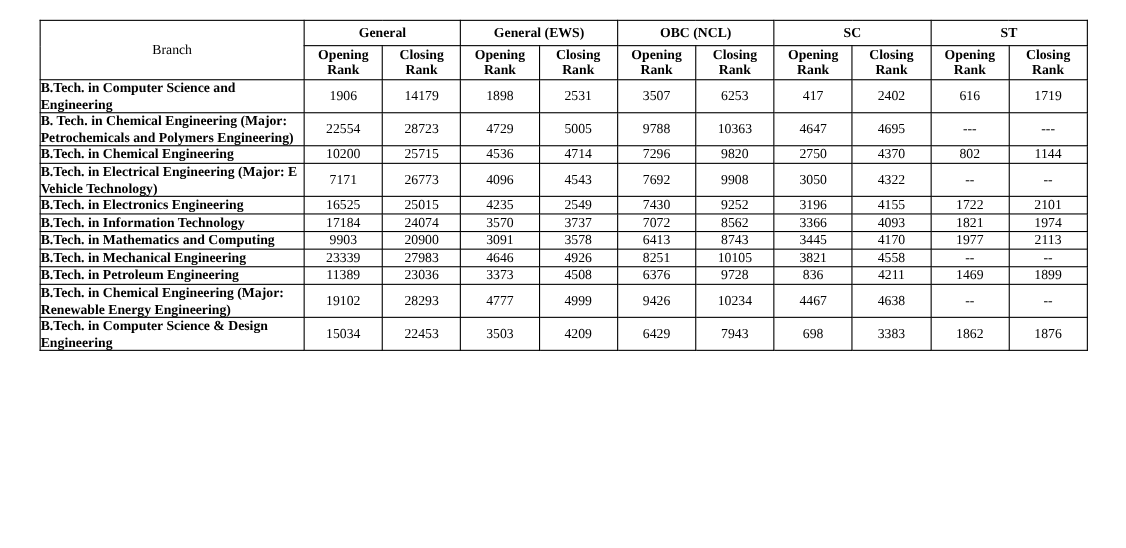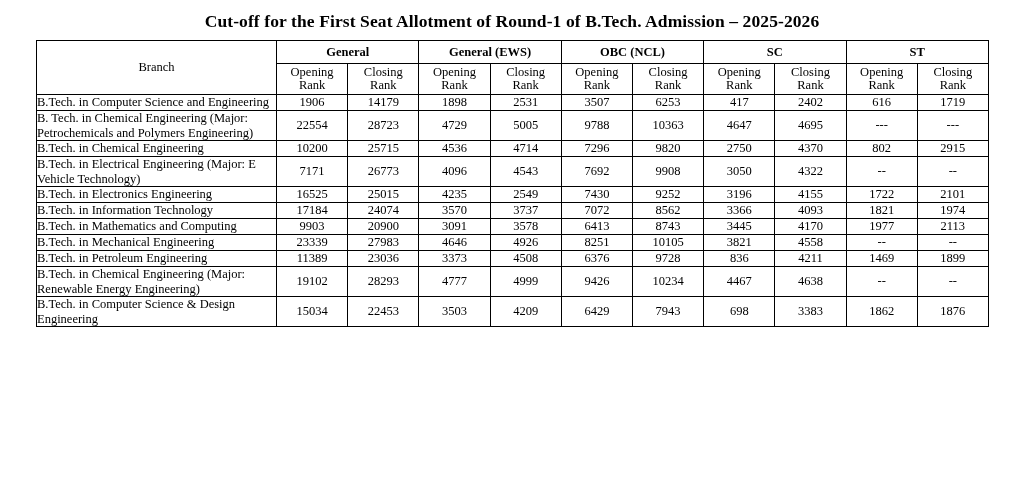--- a/index.html
+++ b/index.html
@@ -51,31 +51,31 @@
     width: 240px;
   }
   .cat-head {
     font-weight: bold;
     font-size: 14px;
     text-align: center;
     vertical-align: middle;
     height: 22px;
   }
   .sub-head {
-    font-weight: normal;
+    font-weight: bold;
     font-size: 11.5px;
     text-align: center;
     vertical-align: middle;
     line-height: 13px;
     height: 30px;
     padding: 1px 0;
   }
   
   td.branch {
-    font-weight: normal;
+    font-weight: bold;
     font-size: 12.5px;
     line-height: 14.5px;
     text-align: left;
     vertical-align: middle;
     padding: 2px 3px 2px 5px;
   }
   td.num {
     text-align: center;
     vertical-align: middle;
     font-size: 12.5px;
@@ -83,21 +83,20 @@
   }
   col.c-branch { width: 240px; }
   col.c-num { width: 71.2px; }
 </style>
 </head>
 <body>
 
 <div class="page">
 
   <div class="title-block">
-    <div class="title-line">Cut-off for the First Seat Allotment of Round-1 of B.Tech. Admission – 2025-2026</div>
   </div>
 
   <table class="cutoff">
     <colgroup>
       <col class="c-branch">
       <col class="c-num">
         <col class="c-num">
       <col class="c-num">
         <col class="c-num">
       <col class="c-num">
@@ -190,21 +189,21 @@
           <td class="branch">B.Tech. in Chemical Engineering</td>
           <td class="num">10200</td>
           <td class="num">25715</td>
           <td class="num">4536</td>
           <td class="num">4714</td>
           <td class="num">7296</td>
           <td class="num">9820</td>
           <td class="num">2750</td>
           <td class="num">4370</td>
           <td class="num">802</td>
-          <td class="num">2915</td>
+          <td class="num">1144</td>
         </tr>
         <tr>
           <td class="branch">B.Tech. in Electrical Engineering (Major: E Vehicle Technology)</td>
           <td class="num">7171</td>
           <td class="num">26773</td>
           <td class="num">4096</td>
           <td class="num">4543</td>
           <td class="num">7692</td>
           <td class="num">9908</td>
           <td class="num">3050</td>

